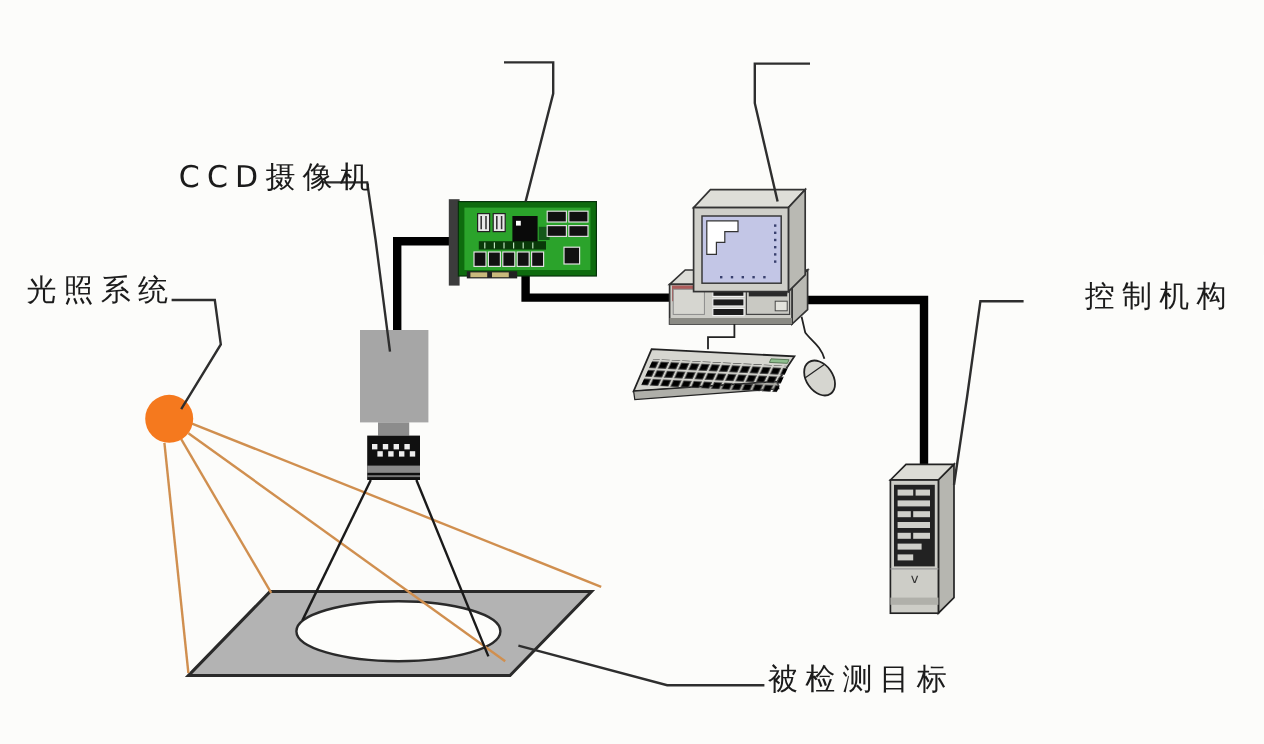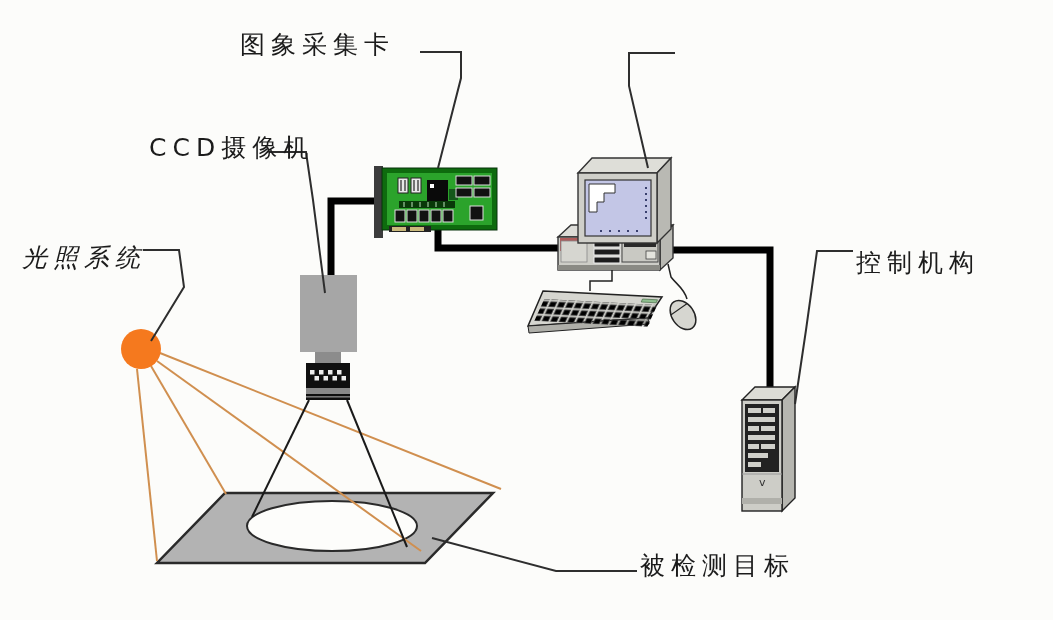--- a/index.html
+++ b/index.html
@@ -205,19 +205,18 @@
   <g fill="none" stroke="#2e2e2e" stroke-width="2">
     <polyline points="420,52 461,52 461,78 438,168"></polyline>
     <polyline points="675,53 629,53 629,86 648,168"></polyline>
     <polyline points="269,152 306,152 313,200 325,293"></polyline>
     <polyline points="143,250 179,250 184,287 151,341"></polyline>
     <polyline points="853,251 817,251 806,330 795,404"></polyline>
     <polyline points="637,571 556,571 432,538"></polyline>
   </g>
 </svg>
 
-<div class="label" style="left:240px;top:31px;">图象采集卡</div>
 <div class="label" style="left:133px;top:134px;margin-left:16px;">CCD摄像机</div>
-<div class="label" style="left:22px;top:244px;font-style:italic;">光照系统</div>
-<div class="label" style="left:856px;top:233px;margin-top:16px;">控制机构</div>
+<div class="label" style="left:22px;top:228px;">光照系统</div>
+<div class="label" style="left:904px;top:233px;">控制机构</div>
 <div class="label" style="left:640px;top:552px;text-align:center;">被检测目标</div>
 
 </div>
 
 </body></html>

